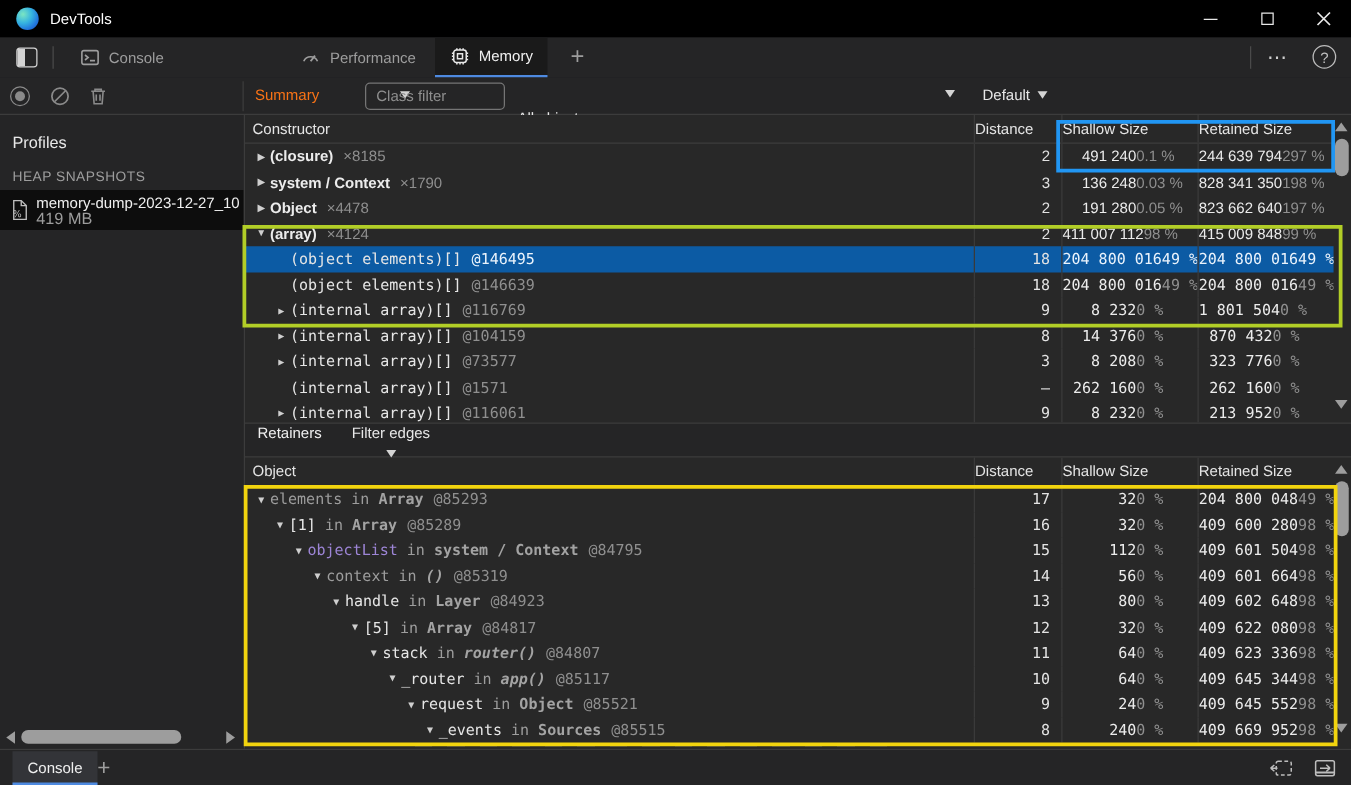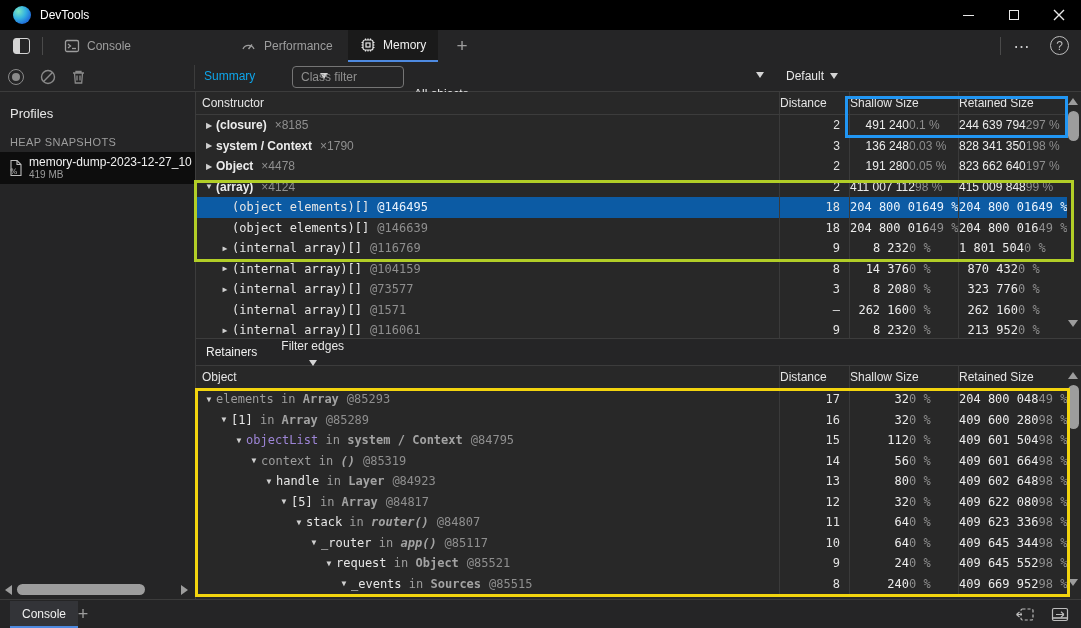--- a/index.html
+++ b/index.html
@@ -37,38 +37,38 @@
     color:#bdbdbd; font-size:12px; display:flex; align-items:center; justify-content:center; }
 
   
   #toolbar { position:absolute; left:0; top:62px; width:1081px; height:30px; background:#252526; border-bottom:1px solid #3c3c3c; }
   #record-btn { position:absolute; left:8px; top:7px; width:16px; height:16px; border:1.6px solid #8a8a8a; border-radius:50%;
     display:flex; align-items:center; justify-content:center; }
   #record-btn i { width:8px; height:8px; border-radius:50%; background:#8a8a8a; display:block; }
   #clear-btn { position:absolute; left:40px; top:7px; }
   #trash-btn { position:absolute; left:71px; top:7px; }
   #toolbar-div { position:absolute; left:194px; top:3px; width:1px; height:24px; background:#3c3c3c; }
-  #summary-dd { position:absolute; left:204px; top:7px; display:flex; align-items:center; gap:65px; color:#0ea5e9; }
+  #summary-dd { position:absolute; left:204px; top:7px; display:flex; align-items:center; gap:65px; color:#f97316; }
   .dd-caret { width:0; height:0; border-left:4.5px solid transparent; border-right:4.5px solid transparent; border-top:6px solid #d4d4d4; }
   #class-filter { position:absolute; left:292px; top:4px; width:112px; height:22px; background:transparent;
     border:1px solid #757575; border-radius:4px; color:#9d9d9d; font-size:12px; padding:0 8px; font-family:"Liberation Sans",sans-serif; }
   #class-filter::placeholder { color:#8f8f8f; }
   #objects-dd { position:absolute; left:414px; top:25px; color:#e8e8e8; }
   #objects-caret { position:absolute; left:756px; top:10px; }
   #profile-dd { position:absolute; left:786px; top:7px; display:flex; align-items:center; gap:6px; color:#e8e8e8; }
 
   
   #sidebar { position:absolute; left:0; top:92px; width:195px; height:507px; background:#252526; }
   #profiles-title { position:absolute; left:10px; top:14px; font-size:13px; color:#e8e8e8; }
   #heap-section { position:absolute; left:10px; top:44px; font-size:11px; letter-spacing:.4px; color:#9d9d9d; }
   #snapshot-item { position:absolute; left:0; top:60px; width:195px; height:32px; background:#0d0d0d;
     display:flex; align-items:center; }
   #snapshot-icon { margin:0 6px 0 8px; }
   #snap-name { font-size:12px; color:#f0f0f0; line-height:13px; white-space:nowrap; }
-  #snap-size { font-size:10px; color:#9d9d9d; line-height:12px; }
+  #snap-size { font-size:13px; color:#9d9d9d; line-height:12px; }
   
   .h-arrow { width:0; height:0; border-top:5px solid transparent; border-bottom:5px solid transparent; position:absolute; }
   #sb-left { left:5px; top:493px; border-right:7px solid #9d9d9d; }
   #sb-right { left:181px; top:493px; border-left:7px solid #9d9d9d; }
   #sb-thumb-h { position:absolute; left:17px; top:492px; width:128px; height:11px; background:#9d9d9d; border-radius:6px; }
 
   
   #main { position:absolute; left:195px; top:92px; width:886px; height:507px; background:#282828; border-left:1px solid #3c3c3c; }
   .cols { display:flex; height:100%; }
   .c { display:flex; align-items:center; overflow:hidden; white-space:nowrap; }
@@ -89,21 +89,21 @@
   .row.selected .num, .row.selected .pct, .row.selected .id, .row.selected .count { color:#eaf3fc; }
   .arrow { flex:0 0 14px; text-align:center; font-size:8px; color:#cfcfcf; align-self:center; }
   .heap-parent .nm { font-weight:bold; color:#ececec; }
   .heap-child { font-family:"DejaVu Sans Mono", monospace; }
   .heap-child .c.name { padding-left:22px; }
   .heap-child .nm { color:#e6e6e6; }
   .count, .id { color:#8f8f8f; margin-left:8px; }
 
   
   #retainers-bar { position:absolute; left:0; top:246px; width:886px; height:28px; background:#252526;
-    border-top:1px solid #3c3c3c; border-bottom:1px solid #3c3c3c; display:flex; align-items:center; }
+    border-top:1px solid #3c3c3c; border-bottom:1px solid #3c3c3c; display:flex; align-items:flex-start; }
   #retainers-title { margin-left:10px; color:#f0f0f0; }
   #filter-edges { margin-left:24px; display:flex; align-items:center; gap:7px; color:#e8e8e8;flex-direction:column; }
   #ret-header { position:absolute; left:0; top:274px; width:871px; }
   #ret-rows { position:absolute; left:0; top:297px; width:871px; height:208px; overflow:hidden; }
   .ret-row { font-family:"DejaVu Sans Mono", monospace; }
   .ret-row .in { color:#9d9d9d; }
   .ret-row .cls { font-weight:bold; color:#a3a3a3; }
   .ret-row .cls.it { font-style:italic; }
   .ret-row .nm.gray { color:#9d9d9d; }
   .ret-row .nm.white { color:#e6e6e6; }

